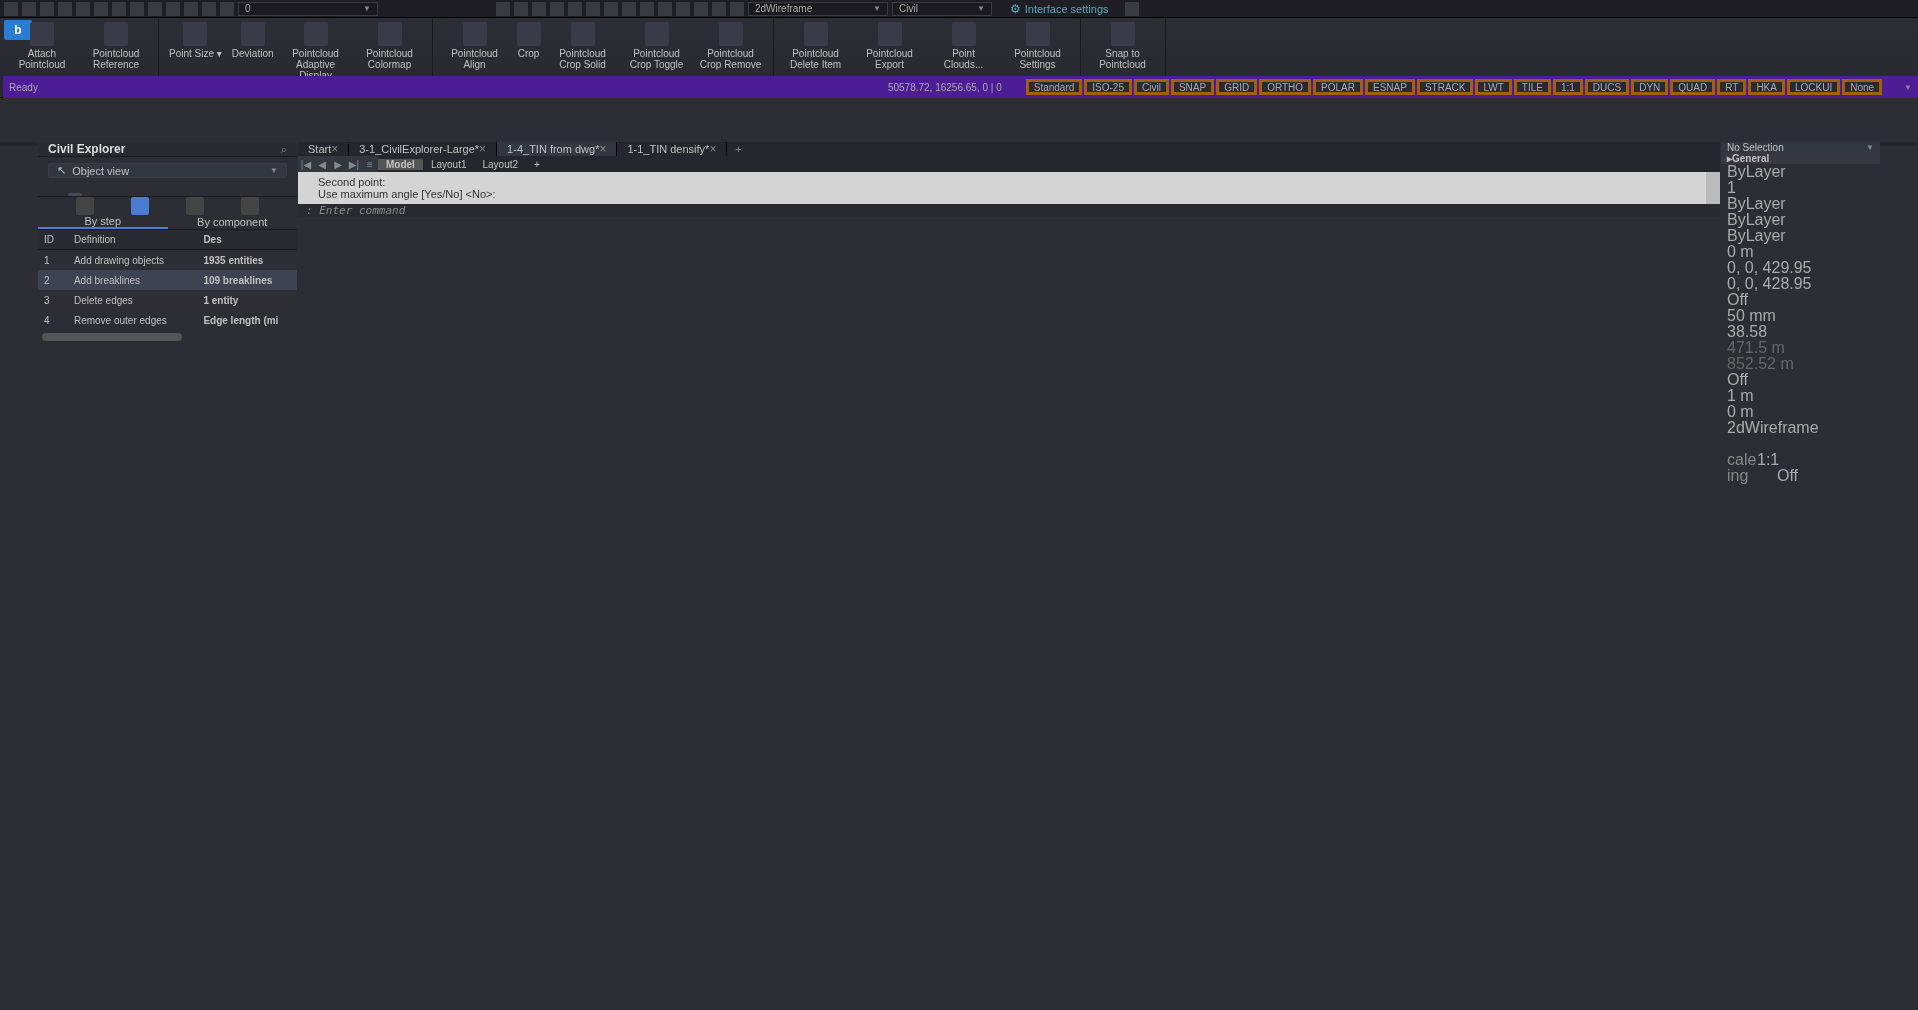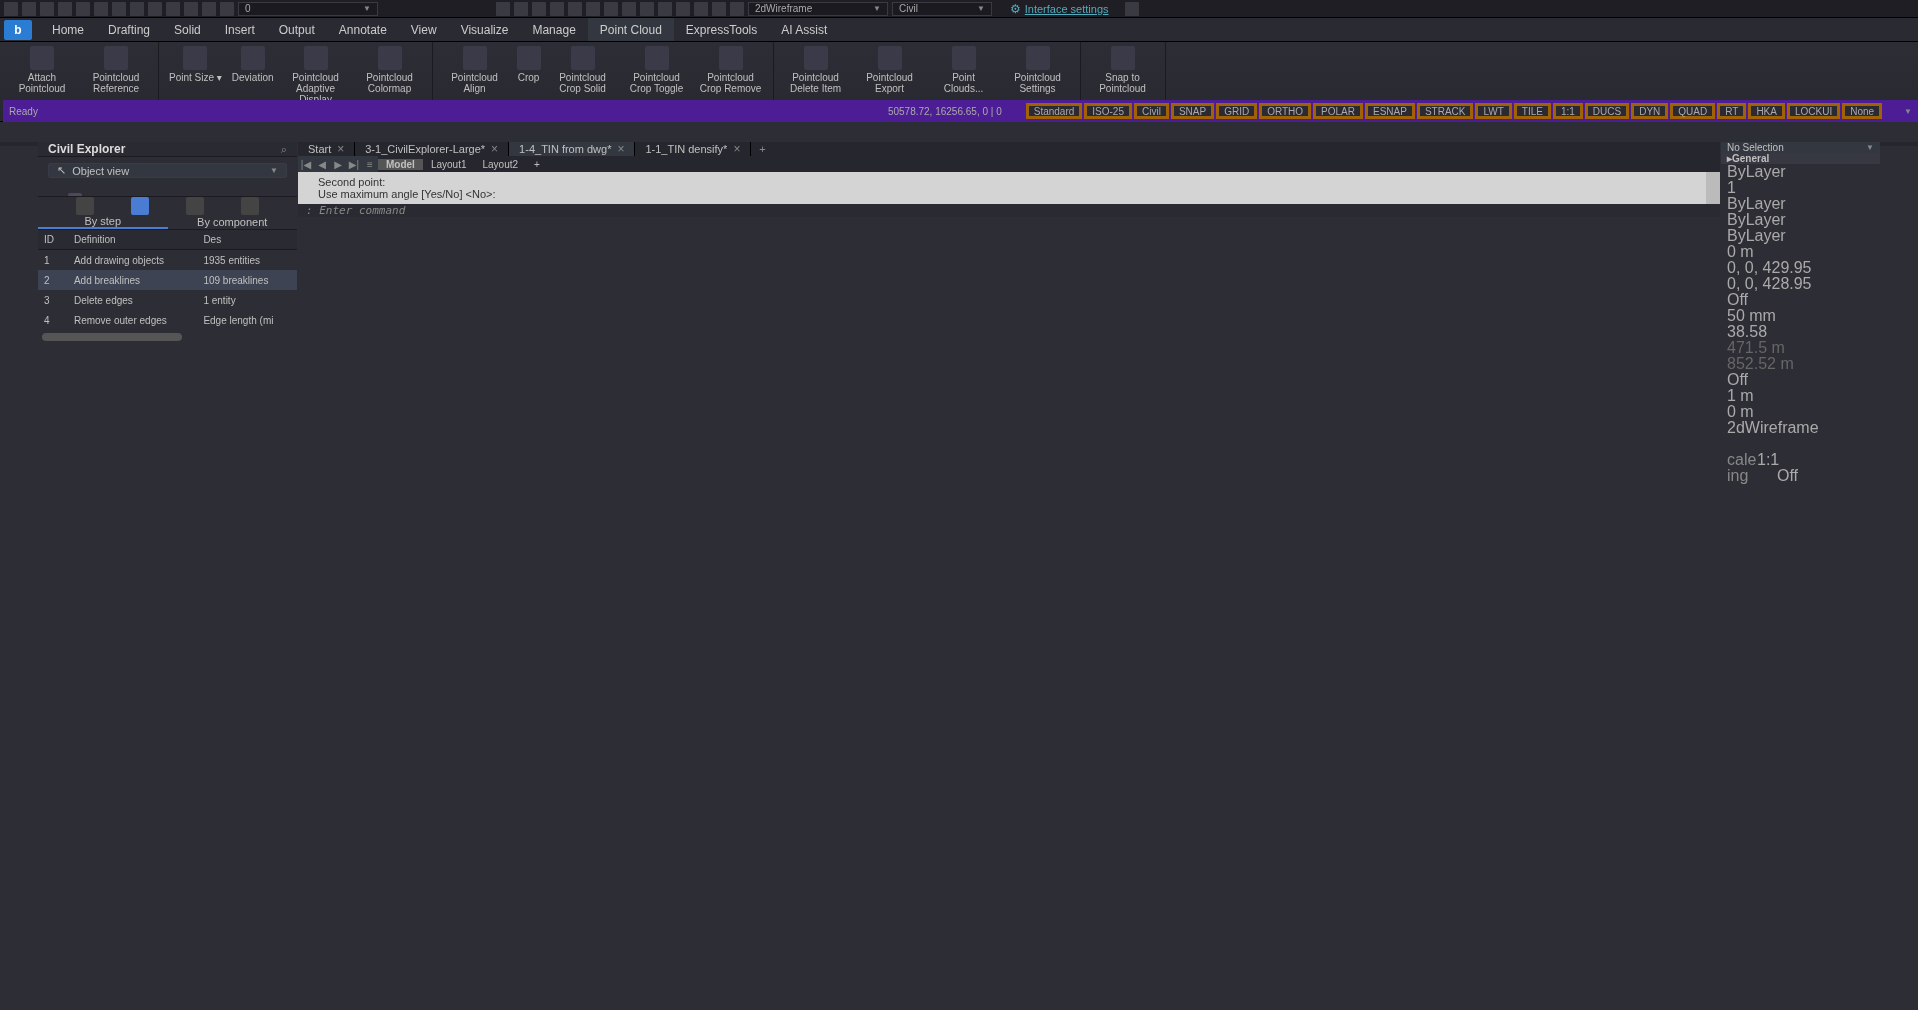--- a/index.html
+++ b/index.html
@@ -50,28 +50,28 @@
 .explorer-subtabs { display: flex; height: 22px; border-bottom: 1px solid #1a1a20; }
 .explorer-subtab { flex: 1; display: flex; align-items: center; justify-content: center; font-size: 11px; cursor: pointer; }
 .explorer-subtab.active { border-bottom: 2px solid #4a7cd3; }
 .def-table { flex: 0 0 auto; overflow-x: auto; }
 .def-table-header { display: flex; height: 20px; background: #2a2a32; border-bottom: 1px solid #1a1a20; font-size: 10px; align-items: center; }
 .def-table-header > div, .def-row > div { padding: 0 6px; }
 .def-row { display: flex; height: 20px; align-items: center; font-size: 10px; }
 .def-row.selected { background: #3d4352; }
 .col-id { width: 30px; }
 .col-def { width: 130px; }
-.col-des { width: 100px; }
+.col-des { width: 100px; font-weight: bold; }
 .hscroll { height: 14px; background: #1a1a20; position: relative; }
 .hscroll-thumb { position: absolute; left: 4px; top: 3px; width: 140px; height: 8px; background: #555; border-radius: 4px; }
 
 
 .drawing-col { flex: 1; display: flex; flex-direction: column; position: relative; }
 .doc-tabs { height: 22px; background: #26262e; display: flex; align-items: stretch; }
-.doc-tab { display: flex; align-items: center; padding: 0 10px; gap: 6px; font-size: 11px; border-right: 1px solid #000; cursor: pointer; }
+.doc-tab { display: flex; align-items: center; padding: 0 10px; gap: 0; font-size: 11px; border-right: 1px solid #000; cursor: pointer; }
 .doc-tab.active { background: #333840; }
 .doc-tab-close { color: #888; font-size: 12px; }
 .add-tab { width: 22px; display: flex; align-items: center; justify-content: center; color: #888; }
 
 .canvas { flex: 1; background: #0a0a0c; position: relative; overflow: hidden; }
 .canvas svg { width: 100%; height: 100%; }
 
 
 .layout-tabs { height: 18px; background: #26262e; display: flex; align-items: center; font-size: 10px; }
 .layout-nav { width: 16px; height: 16px; display: flex; align-items: center; justify-content: center; background: #333840; color: #888; }
@@ -141,41 +141,27 @@
   <div class="qat-combo" style="width:140px">
         <span>2dWireframe</span>
         <span class="arrow-down">▼</span>
       </div>
   <div class="qat-combo" style="width:100px">
         <span>Civil</span>
         <span class="arrow-down">▼</span>
       </div>
   <div style="width:10px"></div>
   <span style="color:#5ab;font-size:12px">⚙</span>
-  <a style="color:#5ab;text-decoration:underline;font-size:11px">Interface settings</a>
+  <a style="color:#5ab;font-size:11px">Interface settings</a>
   <div style="width:8px"></div>
   <div class="qat-icon"></div>
 </div>
 
 <div class="app-icon">b</div>
 
-<div class="ribbon-tabs" id="ribbon-tabs">
-      <div class="ribbon-tab">Home</div>
-      <div class="ribbon-tab">Drafting</div>
-      <div class="ribbon-tab">Solid</div>
-      <div class="ribbon-tab">Insert</div>
-      <div class="ribbon-tab">Output</div>
-      <div class="ribbon-tab">Annotate</div>
-      <div class="ribbon-tab">View</div>
-      <div class="ribbon-tab">Visualize</div>
-      <div class="ribbon-tab">Manage</div>
-      <div class="ribbon-tab active">Point Cloud</div>
-      <div class="ribbon-tab">ExpressTools</div>
-      <div class="ribbon-tab">AI Assist</div>
-    </div>
 
 <div class="ribbon" id="ribbon-groups">
       <div class="ribbon-group">
         <div class="ribbon-group-items">
           <div class="ribbon-btn">
             <div class="ribbon-btn-icon"></div>
             <div class="ribbon-btn-label">Attach Pointcloud</div>
           </div>
           <div class="ribbon-btn">
             <div class="ribbon-btn-icon"></div>

